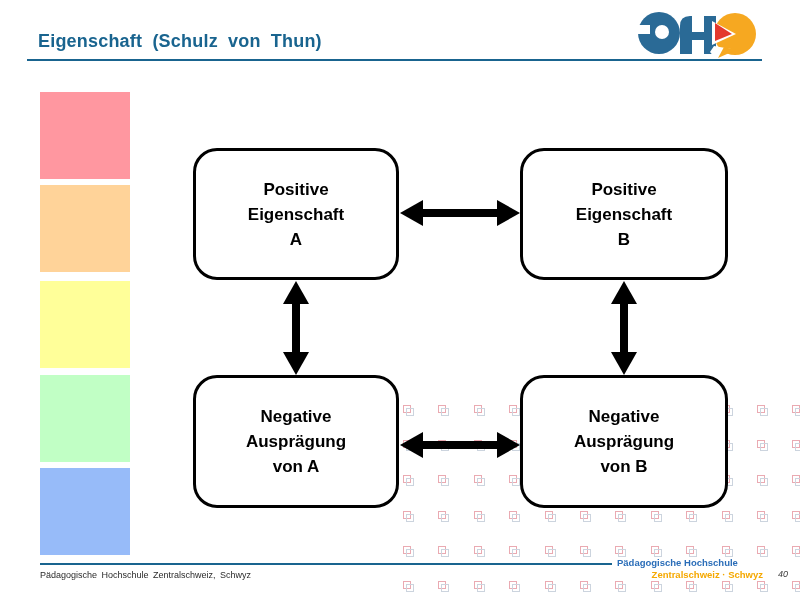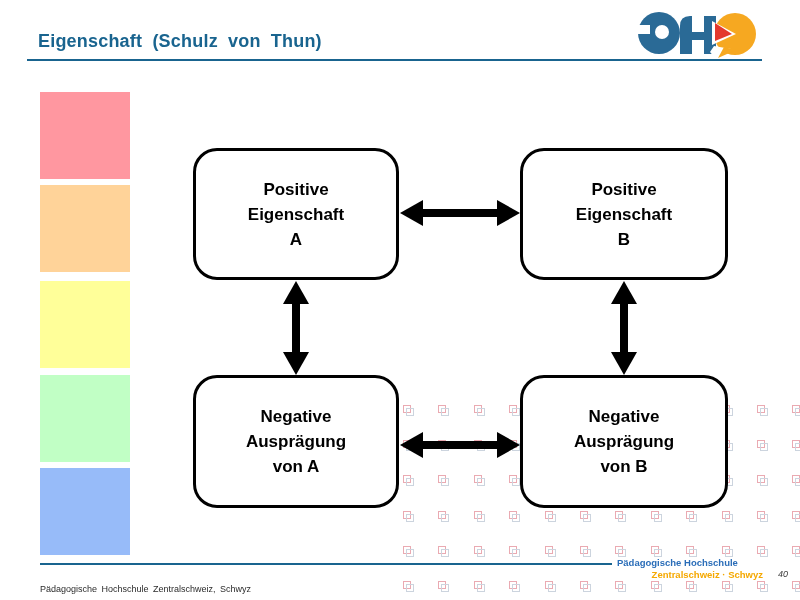--- a/index.html
+++ b/index.html
@@ -54,21 +54,21 @@
   .varrow{position:absolute;width:26px;height:94px;z-index:2;}
   .varrow .shaft{position:absolute;top:16px;bottom:16px;left:9px;width:8px;background:#000;}
   .varrow .head-t{position:absolute;top:0;left:0;width:0;height:0;
     border-left:13px solid transparent;border-right:13px solid transparent;border-bottom:23px solid #000;}
   .varrow .head-b{position:absolute;bottom:0;left:0;width:0;height:0;
     border-left:13px solid transparent;border-right:13px solid transparent;border-top:23px solid #000;}
   .varrow.left{left:283px;top:281px;}
   .varrow.right{left:611px;top:281px;}
   
   .footer-rule{position:absolute;left:40px;top:563px;width:572px;height:2px;background:#19648f;z-index:3;}
-  .footer-left{position:absolute;left:40px;top:584px;font-size:9px;color:#2b2b2b;
+  .footer-left{position:absolute;left:40px;top:570px;font-size:9px;color:#2b2b2b;
     word-spacing:2px;z-index:3;white-space:nowrap;}
   .org1{position:absolute;left:617px;top:557px;font-size:9.5px;font-weight:bold;
     color:#2a6db8;z-index:3;white-space:nowrap;}
   .org2{position:absolute;right:37px;top:569px;font-size:9.5px;font-weight:bold;
     color:#f5a800;z-index:3;white-space:nowrap;}
   .page-num{position:absolute;left:778px;top:569px;font-size:9px;color:#3a3a3a;z-index:3;font-style:italic;}
 </style>
 </head>
 <body>
 

